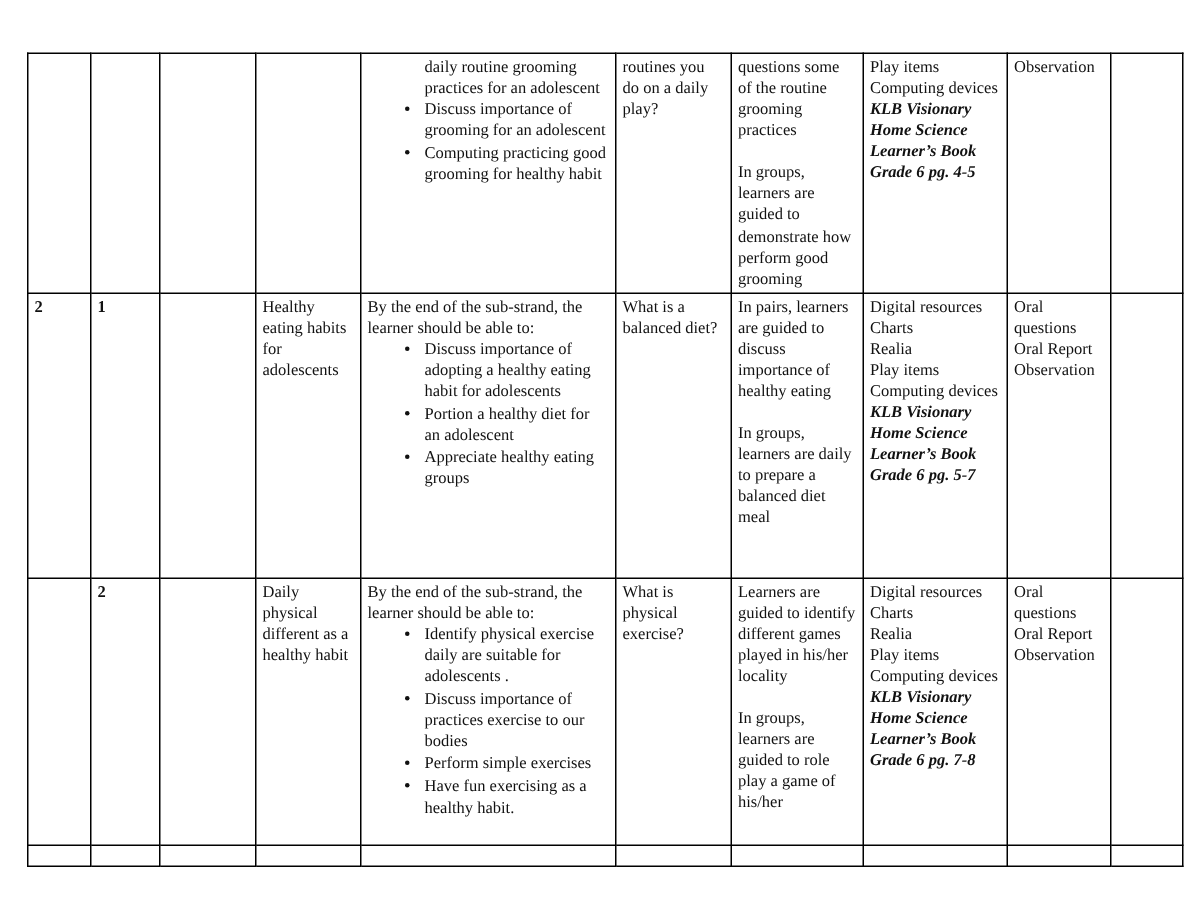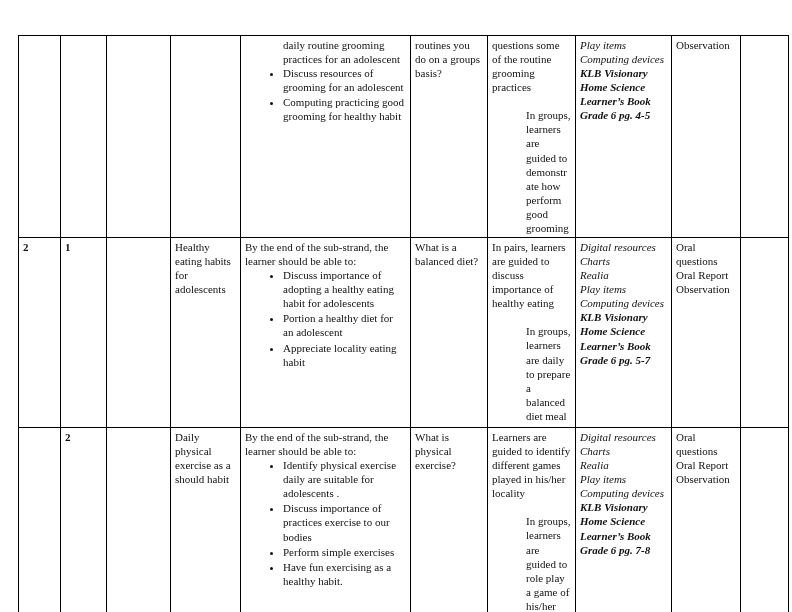--- a/index.html
+++ b/index.html
@@ -29,23 +29,23 @@
   }
   .num { font-weight: bold; }
   ul.outcomes {
     margin: 0;
     padding-left: 38px;
     list-style: disc outside;
   }
   ul.outcomes li { margin: 0 0 1px 0; }
   .cont { margin-left: 38px; }
   .para { margin: 0 0 14px 0; }
-  .para:last-child { margin-bottom: 0; margin-left: 34px; }
-  .res-line { margin: 0; font-style: italic; }
-  .book { font-weight: bold; }
+  .para:last-child { margin-bottom: 0; }
+  .res-line { margin: 0; }
+  .book { font-weight: bold; font-style: italic; }
   tr.r0 { height: 155px; }
   tr.r1 { height: 190px; }
   tr.r2 { height: 178px; }
   tr.r3 { height: 14px; }
 </style>
 </head>
 <body>
 
 <div class="page">
   <table class="sow">
@@ -64,25 +64,25 @@
     <tbody>
 
       <tr class="r0">
         <td class="num"></td>
         <td class="num"></td>
         <td></td>
         <td></td>
         <td>
           <div class="cont">daily routine grooming practices for an adolescent</div>
           <ul class="outcomes">
-            <li>Discuss resources of grooming for an adolescent</li>
+            <li>Discuss importance of grooming for an adolescent</li>
             <li>Computing practicing good grooming for healthy habit</li>
           </ul>
         </td>
-        <td>routines you do on a groups basis?</td>
+        <td>routines you do on a daily play?</td>
         <td>
           <div class="para">questions some of the routine grooming practices</div>
           <div class="para">In groups, learners are guided to demonstrate how perform good grooming</div>
         </td>
         <td>
           <div class="res-line">Play items</div>
           <div class="res-line">Computing devices</div>
           <div class="res-line book">KLB Visionary Home Science Learner’s Book Grade 6 pg. 4-5</div>
         </td>
         <td>
@@ -94,21 +94,21 @@
       <tr class="r1">
         <td class="num">2</td>
         <td class="num">1</td>
         <td></td>
         <td>Healthy eating habits for adolescents</td>
         <td>
           <div>By the end of the sub-strand, the learner should be able to:</div>
           <ul class="outcomes">
             <li>Discuss importance of adopting a healthy eating habit for adolescents</li>
             <li>Portion a healthy diet for an adolescent</li>
-            <li>Appreciate locality eating habit</li>
+            <li>Appreciate healthy eating groups</li>
           </ul>
         </td>
         <td>What is a balanced diet?</td>
         <td>
           <div class="para">In pairs, learners are guided to discuss importance of healthy eating</div>
           <div class="para">In groups, learners are daily to prepare a balanced diet meal</div>
         </td>
         <td>
           <div class="res-line">Digital resources</div>
           <div class="res-line">Charts</div>
@@ -122,21 +122,21 @@
           <div>Oral Report</div>
           <div>Observation</div>
         </td>
         <td></td>
       </tr>
 
       <tr class="r2">
         <td class="num"></td>
         <td class="num">2</td>
         <td></td>
-        <td>Daily physical exercise as a should habit</td>
+        <td>Daily physical different as a healthy habit</td>
         <td>
           <div>By the end of the sub-strand, the learner should be able to:</div>
           <ul class="outcomes">
             <li>Identify physical exercise daily are suitable for adolescents .</li>
             <li>Discuss importance of practices exercise to our bodies</li>
             <li>Perform simple exercises</li>
             <li>Have fun exercising as a healthy habit.</li>
           </ul>
         </td>
         <td>What is physical exercise?</td>

